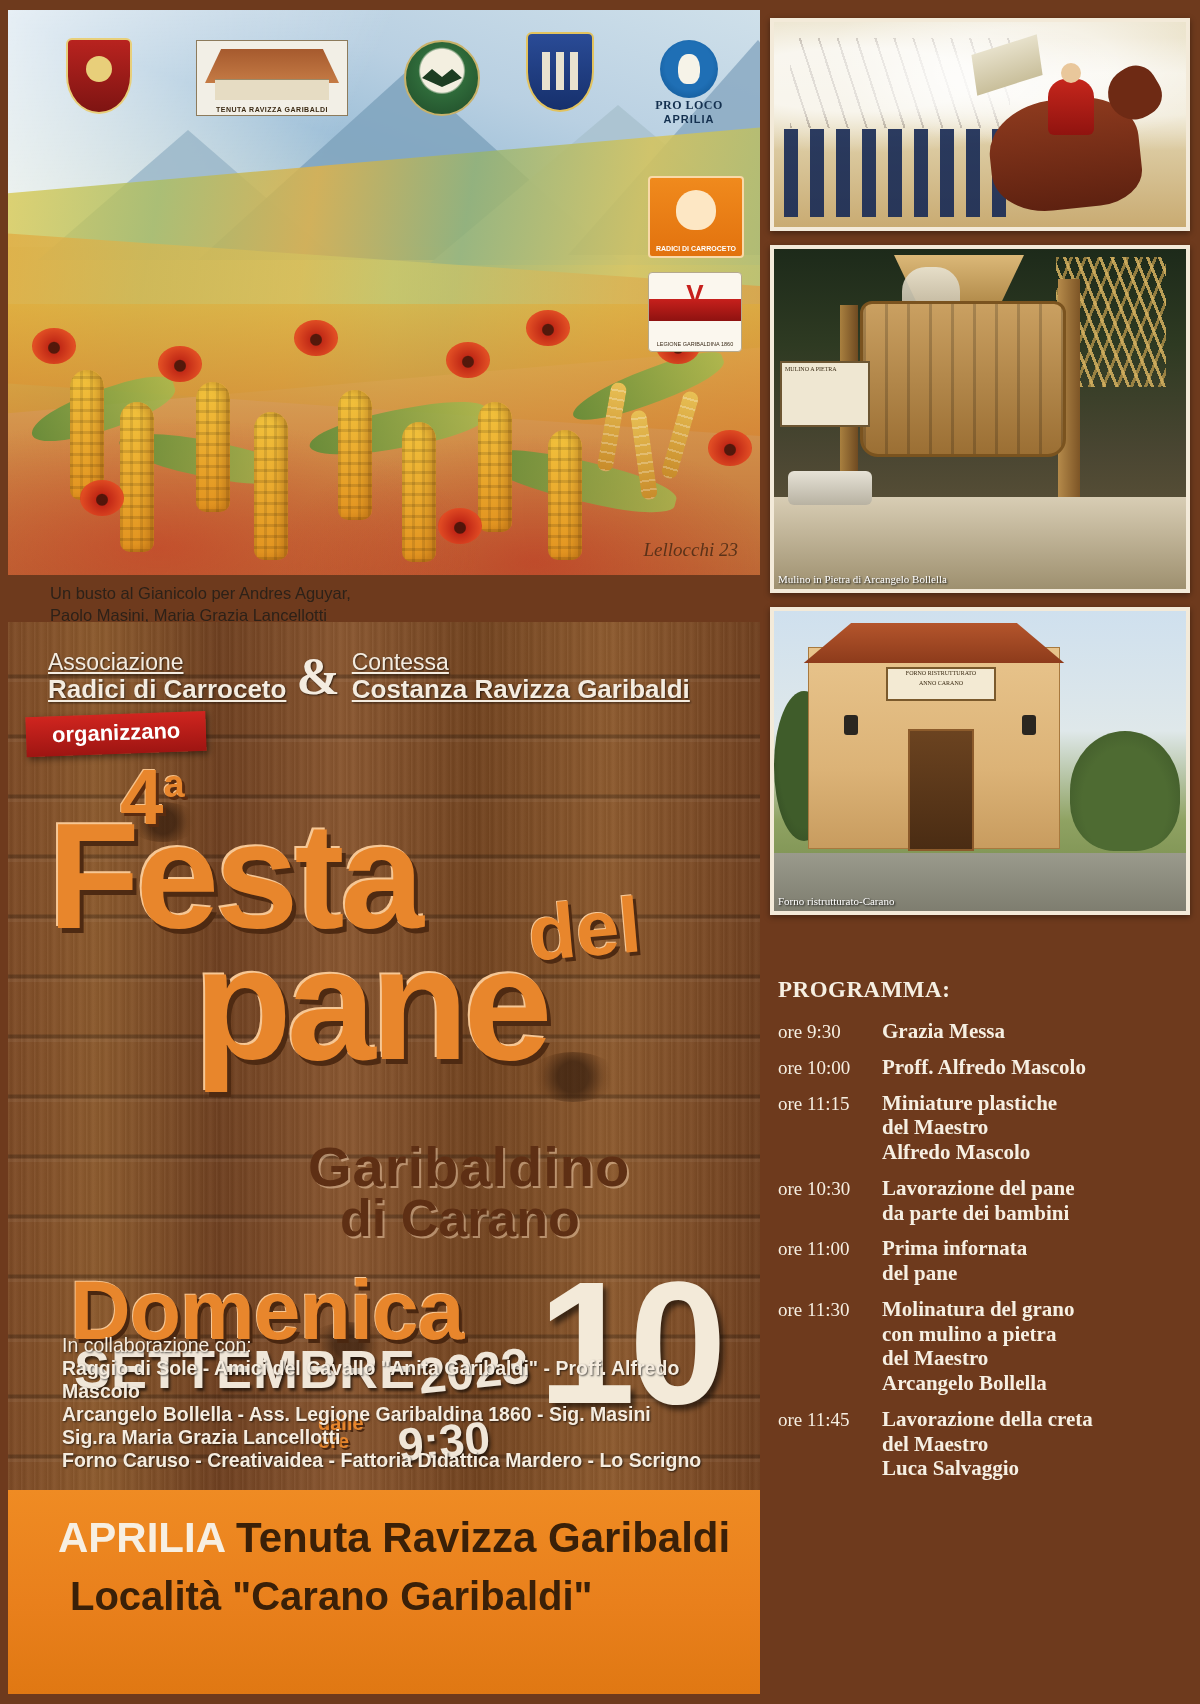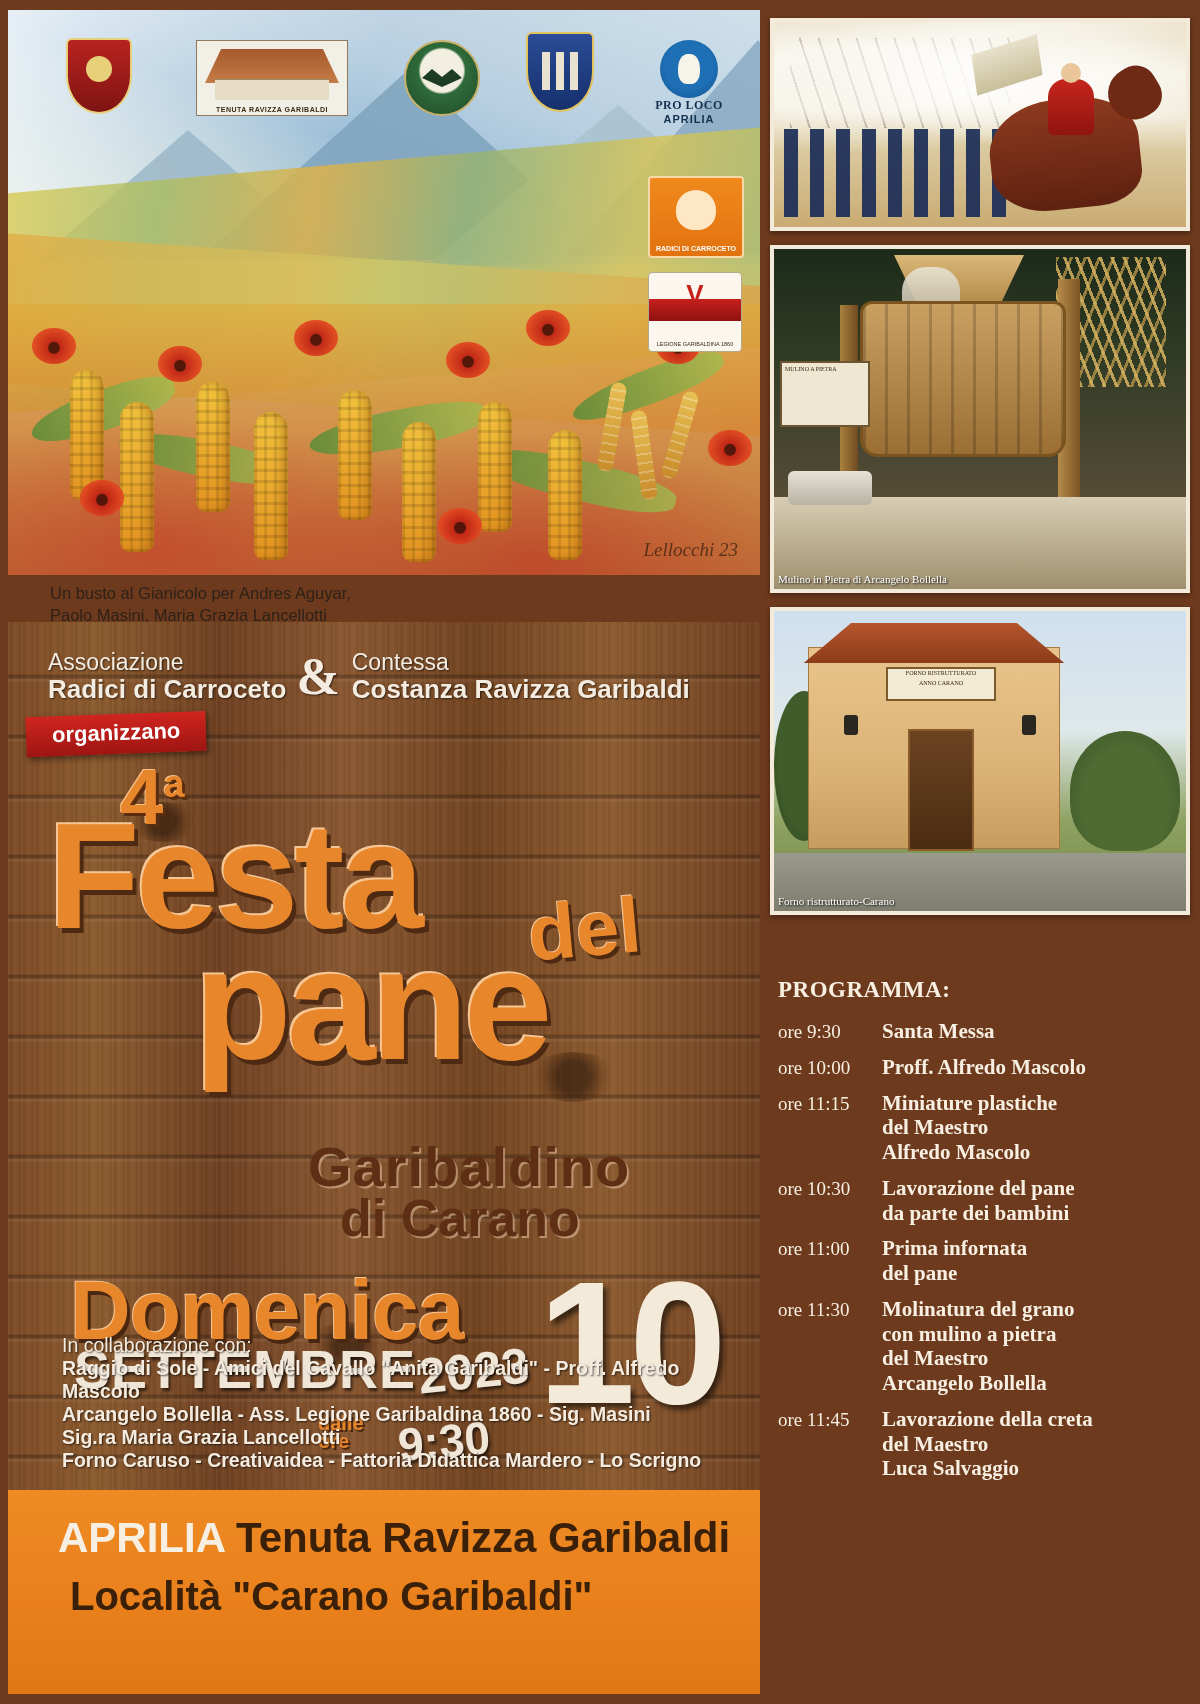--- a/index.html
+++ b/index.html
@@ -274,21 +274,21 @@
     color: #f4ece0;
     font-family: "Liberation Sans", sans-serif;
     line-height: 1.12;
     text-shadow: 1px 1px 2px rgba(0,0,0,0.6);
   }
   .assoc .small { font-size: 23px; }
   .assoc .big { font-size: 26px; font-weight: bold; }
   .assoc-grid {
     display: flex; align-items: center;
   }
-  .assoc-col { display: flex; flex-direction: column; }
+  .assoc-col { display: flex; flex-direction: column; text-decoration: underline; }
   .amp {
     font-size: 52px; font-weight: bold; margin: 0 12px 0 10px; color: #f4ece0;
     font-family: "Liberation Serif", serif;
   }
 
   .organizzano {
     position: absolute; left: 18px; top: 92px;
     background: linear-gradient(180deg, #d0251f, #9e1512);
     color: #fff;
     font-size: 22px; font-weight: bold;
@@ -840,21 +840,21 @@
       <div class="p3-ground"></div>
       <div class="cap">Forno ristrutturato-Carano</div>
     </div>
   </div>
 
   <div class="programma">
     <div class="prog-title">PROGRAMMA:</div>
 
     <div class="prog-row">
       <div class="prog-time">ore 9:30</div>
-      <div class="prog-desc">Santa Messa</div>
+      <div class="prog-desc">Grazia Messa</div>
     </div>
     <div class="prog-row">
       <div class="prog-time">ore 10:00</div>
       <div class="prog-desc">Proff. Alfredo Mascolo</div>
     </div>
     <div class="prog-row">
       <div class="prog-time">ore 11:15</div>
       <div class="prog-desc">Miniature plastiche
 del Maestro
 Alfredo Mascolo</div>

